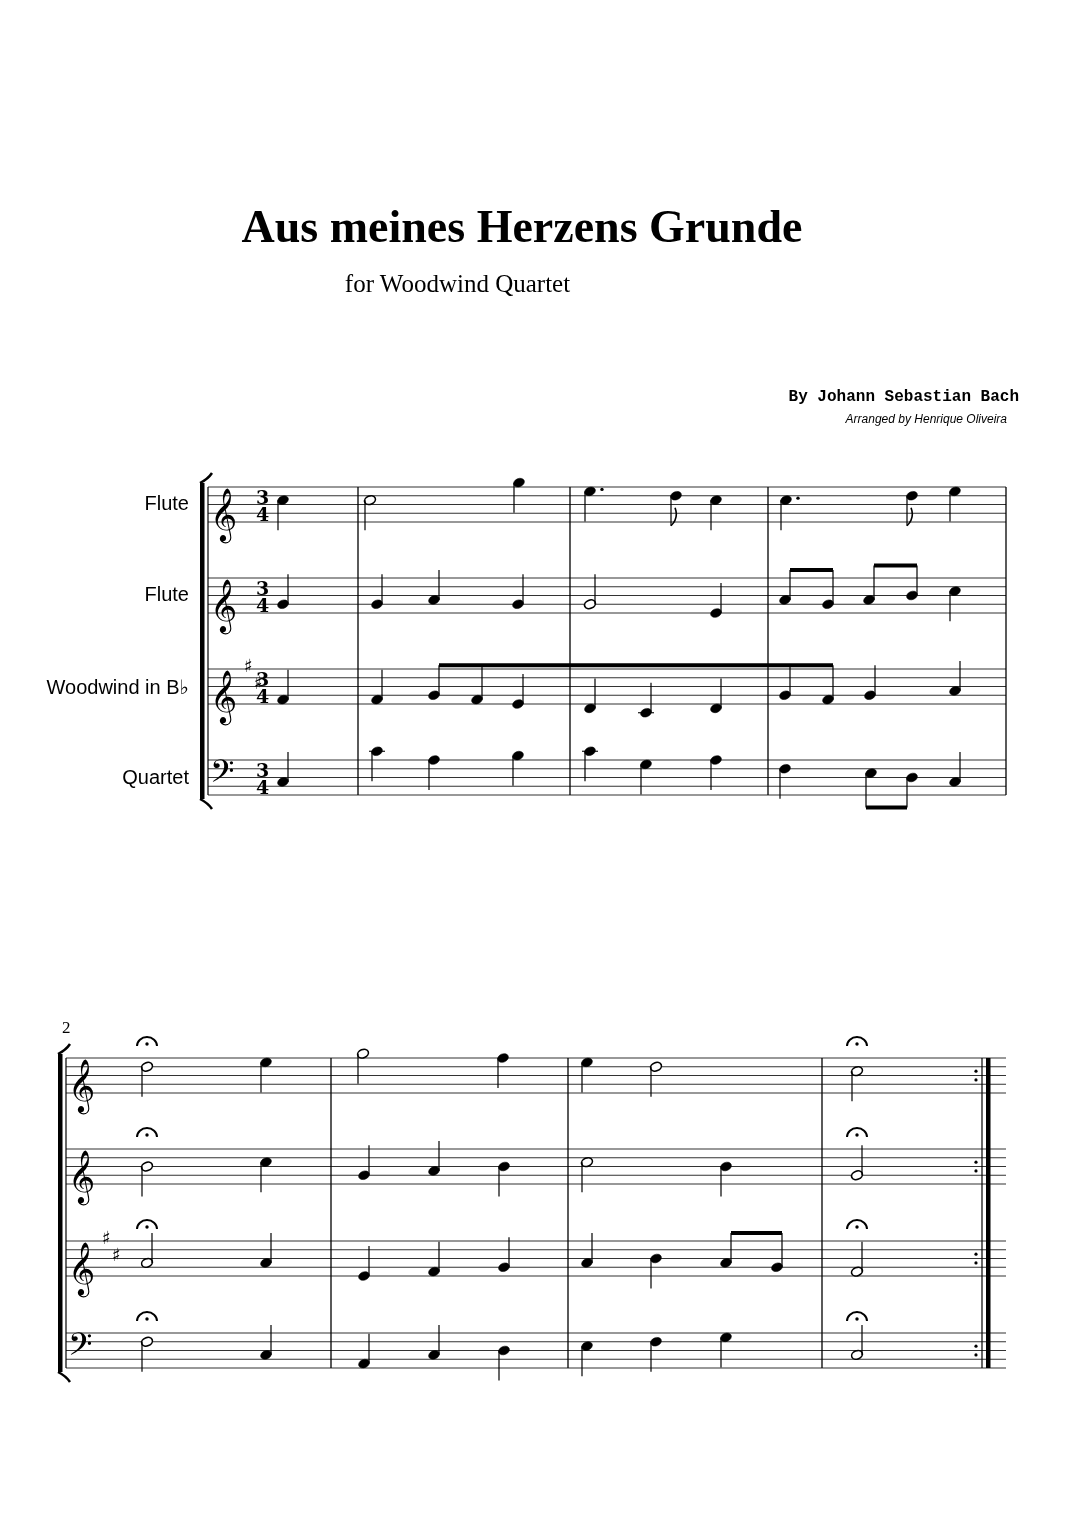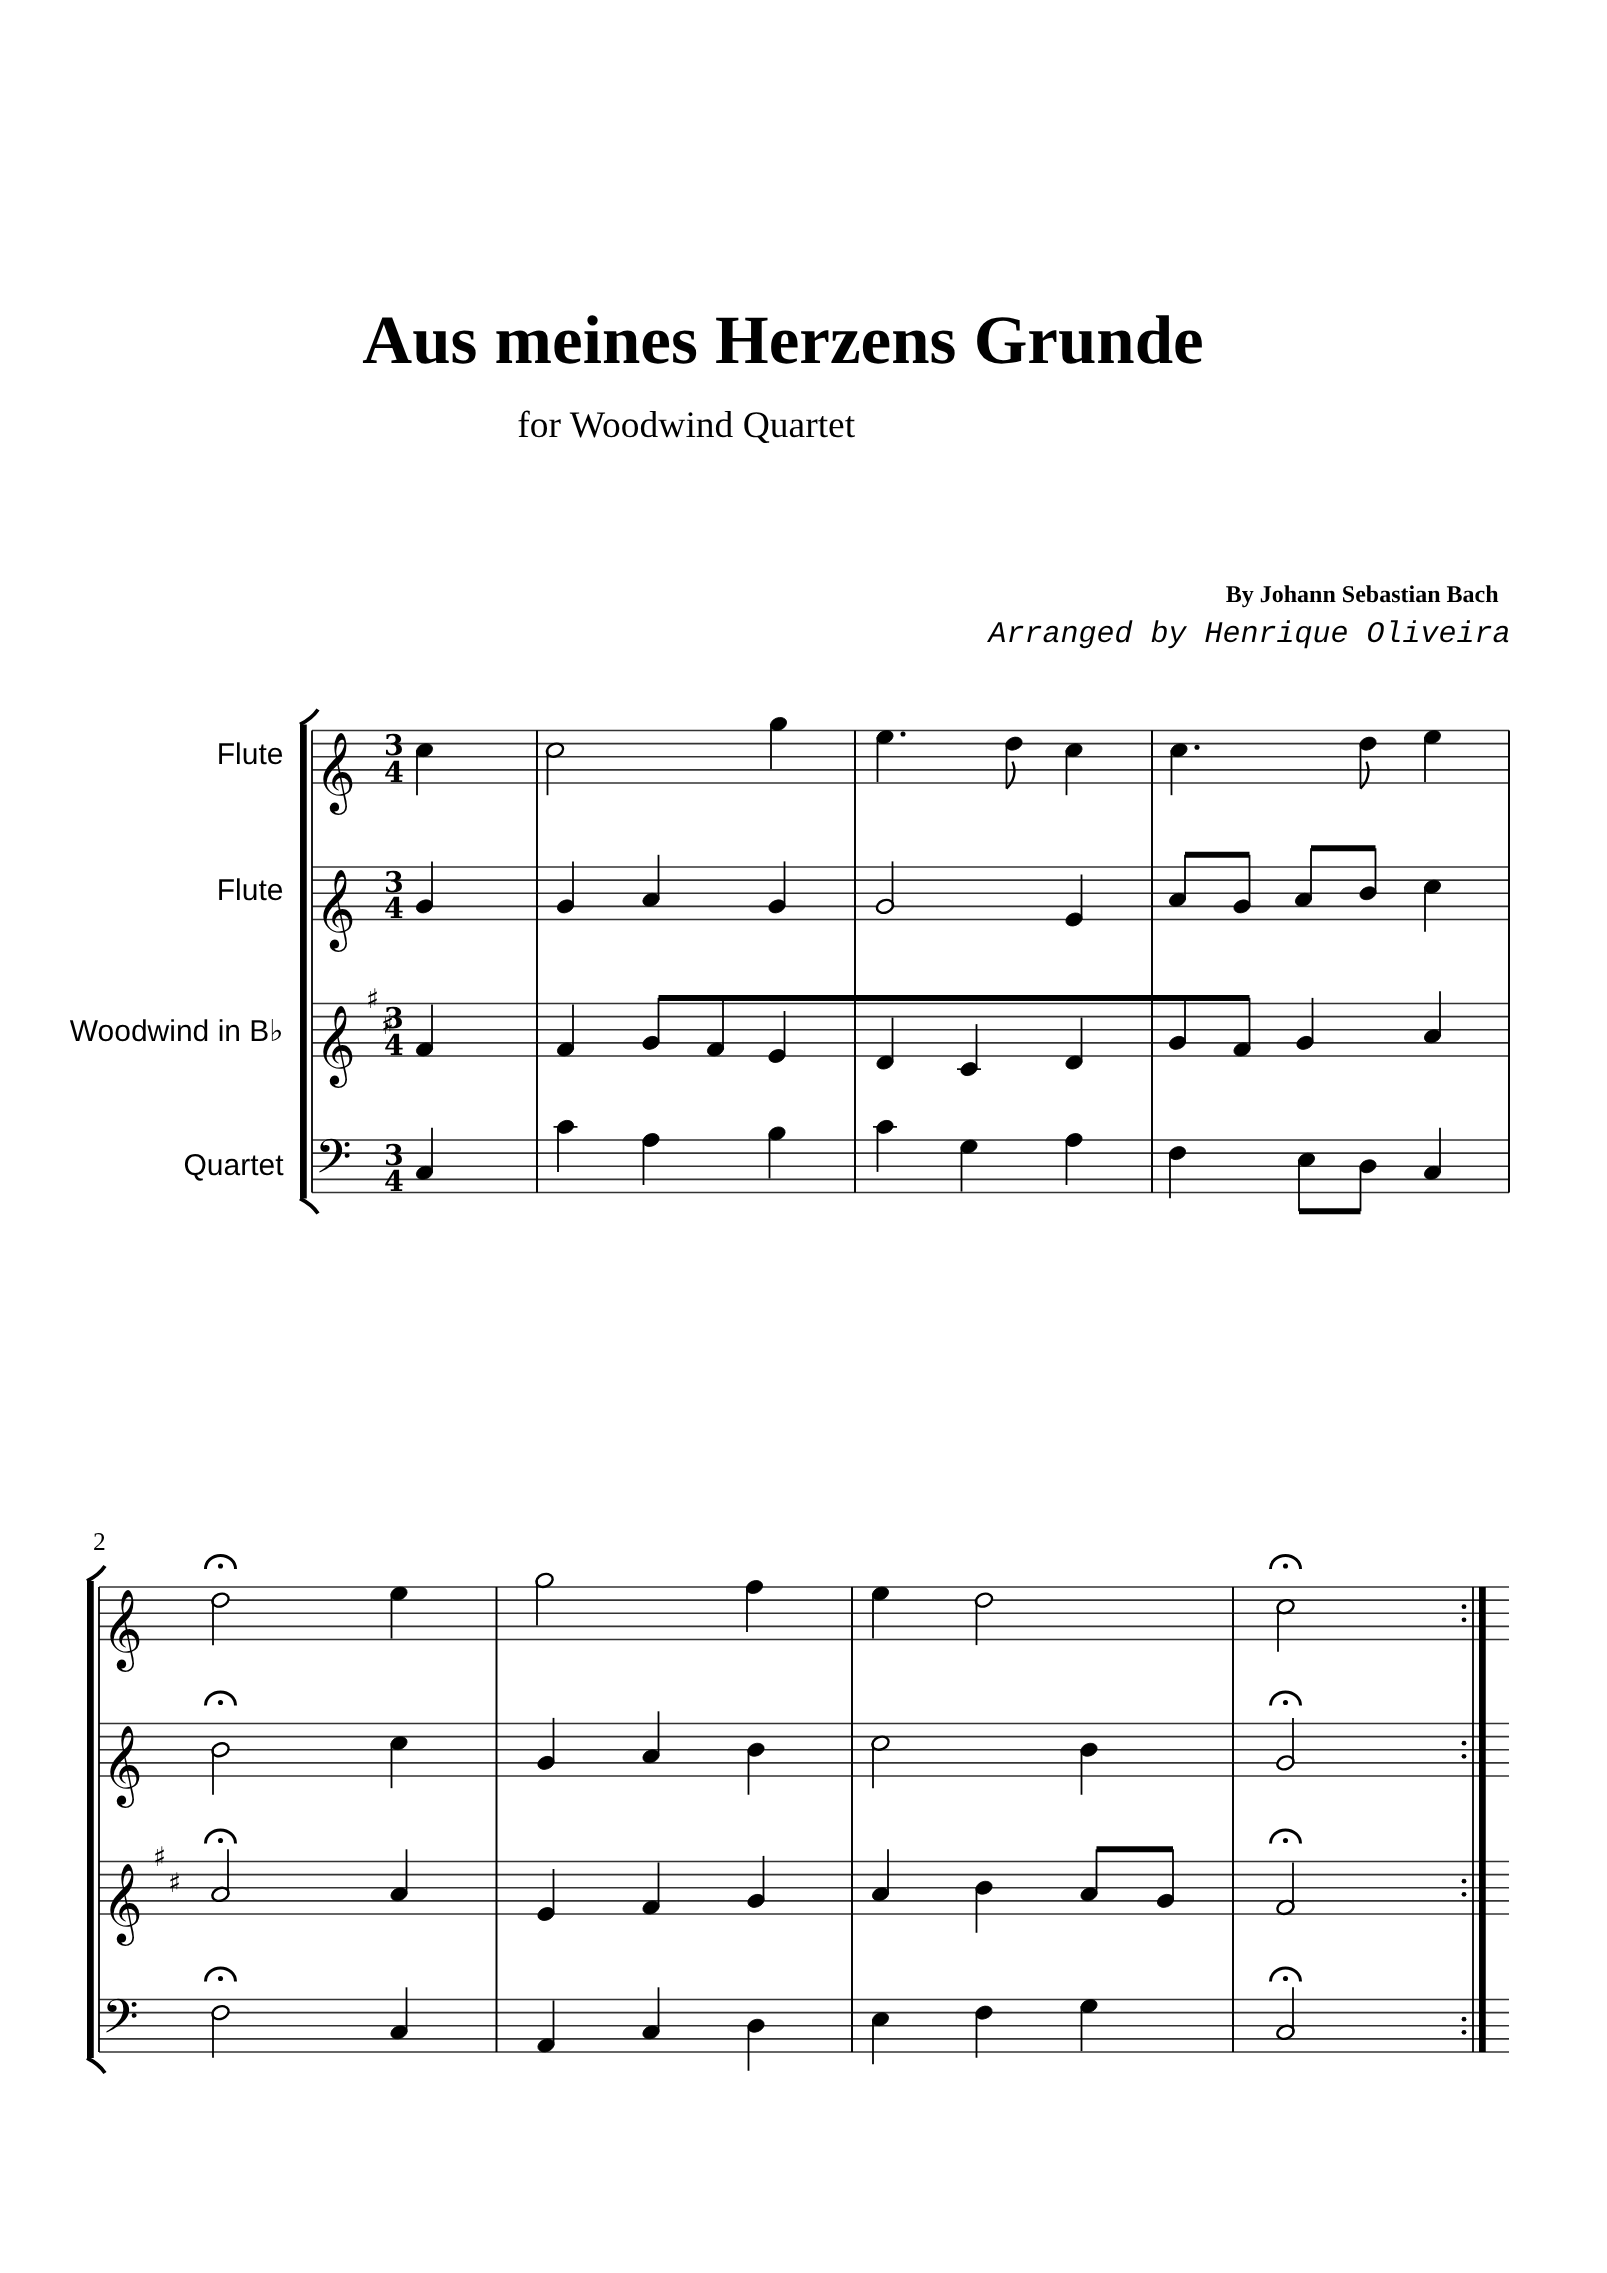--- a/index.html
+++ b/index.html
@@ -1,20 +1,20 @@
 <!DOCTYPE html>
 <html><head>
 <meta charset="utf-8">
 <style>
   html, body { margin:0; padding:0; background:#ffffff; }
   body { width:1071px; height:1515px; position:relative; overflow:hidden; font-family:"DejaVu Serif", serif; color:#000; }
   .title { position:absolute; left:0; width:1044px; top:200px; text-align:center; font-family:"Liberation Serif", serif; font-weight:bold; font-size:46px; }
   .subtitle { position:absolute; left:0; width:915px; top:270px; text-align:center; font-family:"Liberation Serif", serif; font-size:25px; }
-  .composer { position:absolute; right:72px; top:388px; font-family:Liberation Serif, serif; font-weight:bold; font-size:16px; }
-  .arranger { position:absolute; right:64px; top:412px; font-family:Liberation Mono, monospace; font-style:italic; font-size:20px; }
+  .composer { position:absolute; right:52px; top:388px; font-family:Liberation Mono, monospace; font-weight:bold; font-size:16px; }
+  .arranger { position:absolute; right:64px; top:412px; font-family:Liberation Sans, sans-serif; font-style:italic; font-size:12px; }
   .inst { position:absolute; right:882px; font-family:Liberation Sans, sans-serif; font-size:20px; text-align:right; white-space:nowrap; }
   .measno { position:absolute; left:62px; top:1018px; font-family:"Liberation Serif", serif; font-size:17px; }
   svg#score { position:absolute; left:0; top:0; }
 </style>
 </head>
 <body>
 
 <div class="title">Aus meines Herzens Grunde</div>
 <div class="subtitle">for Woodwind Quartet</div>
 <div class="composer">By Johann Sebastian Bach</div>

